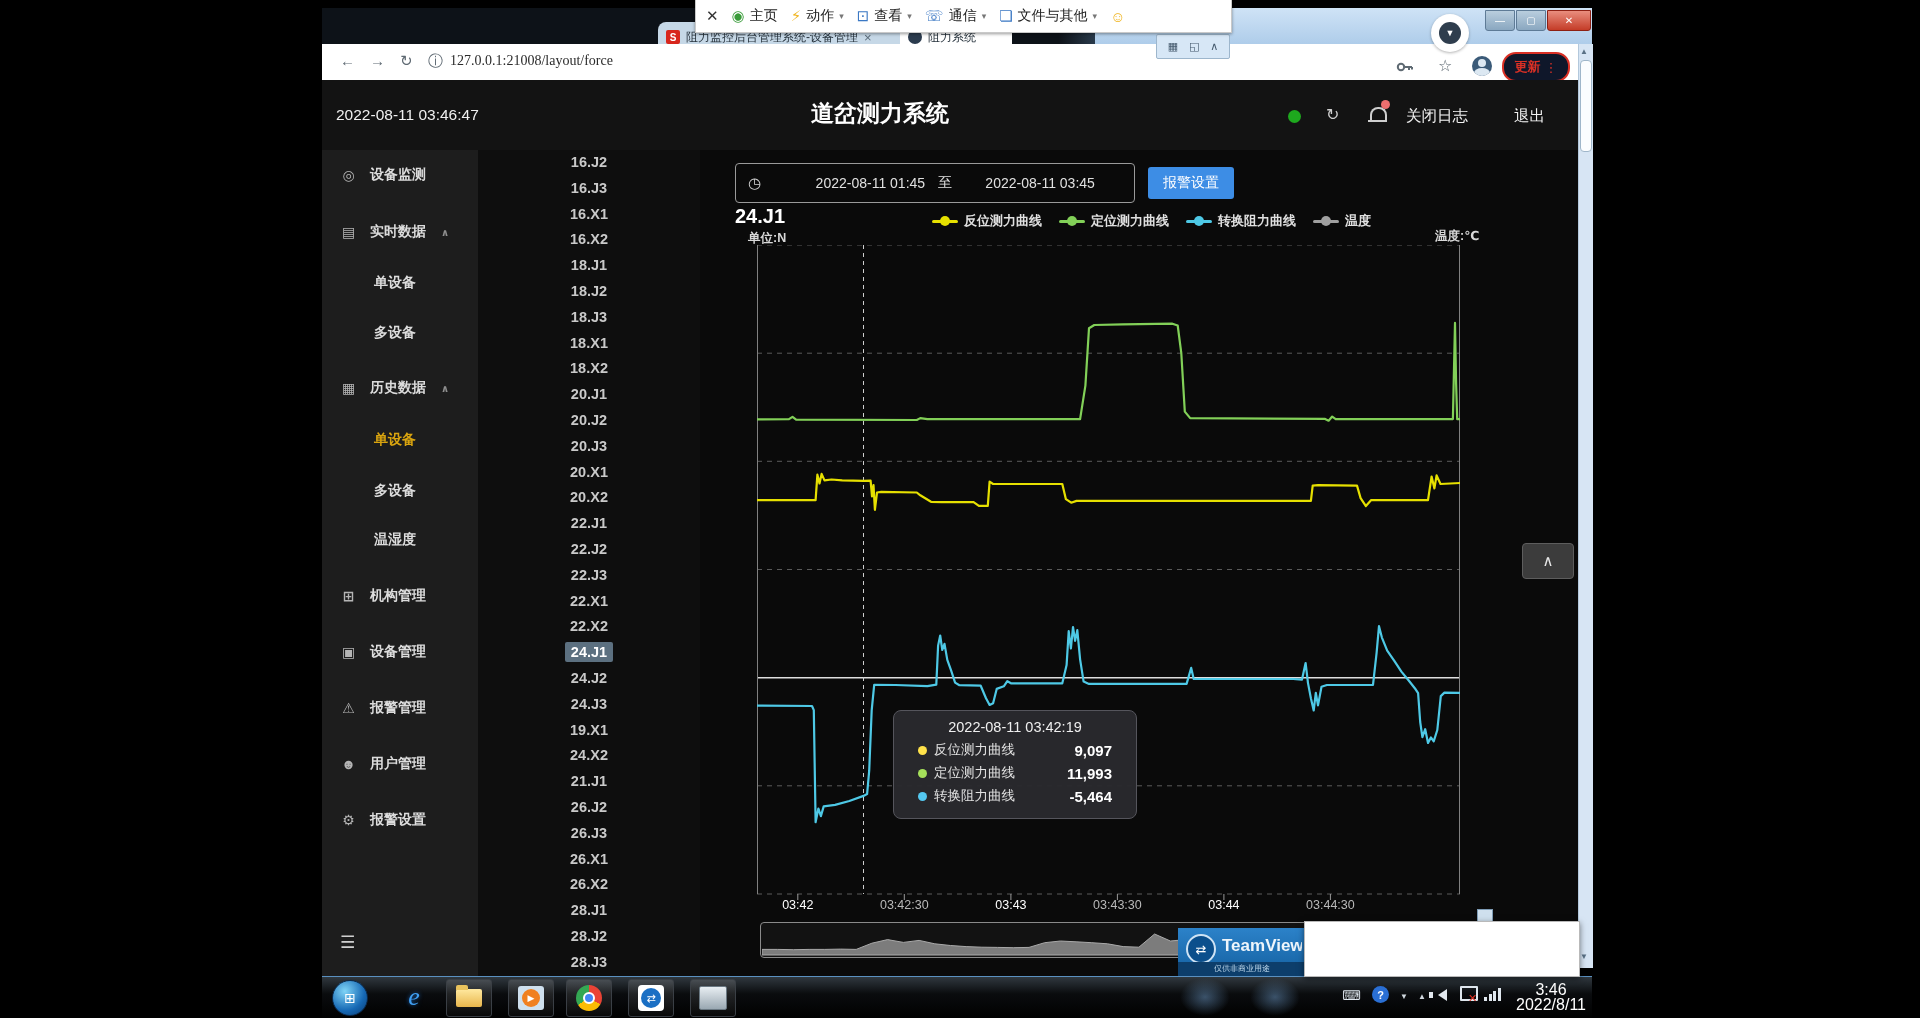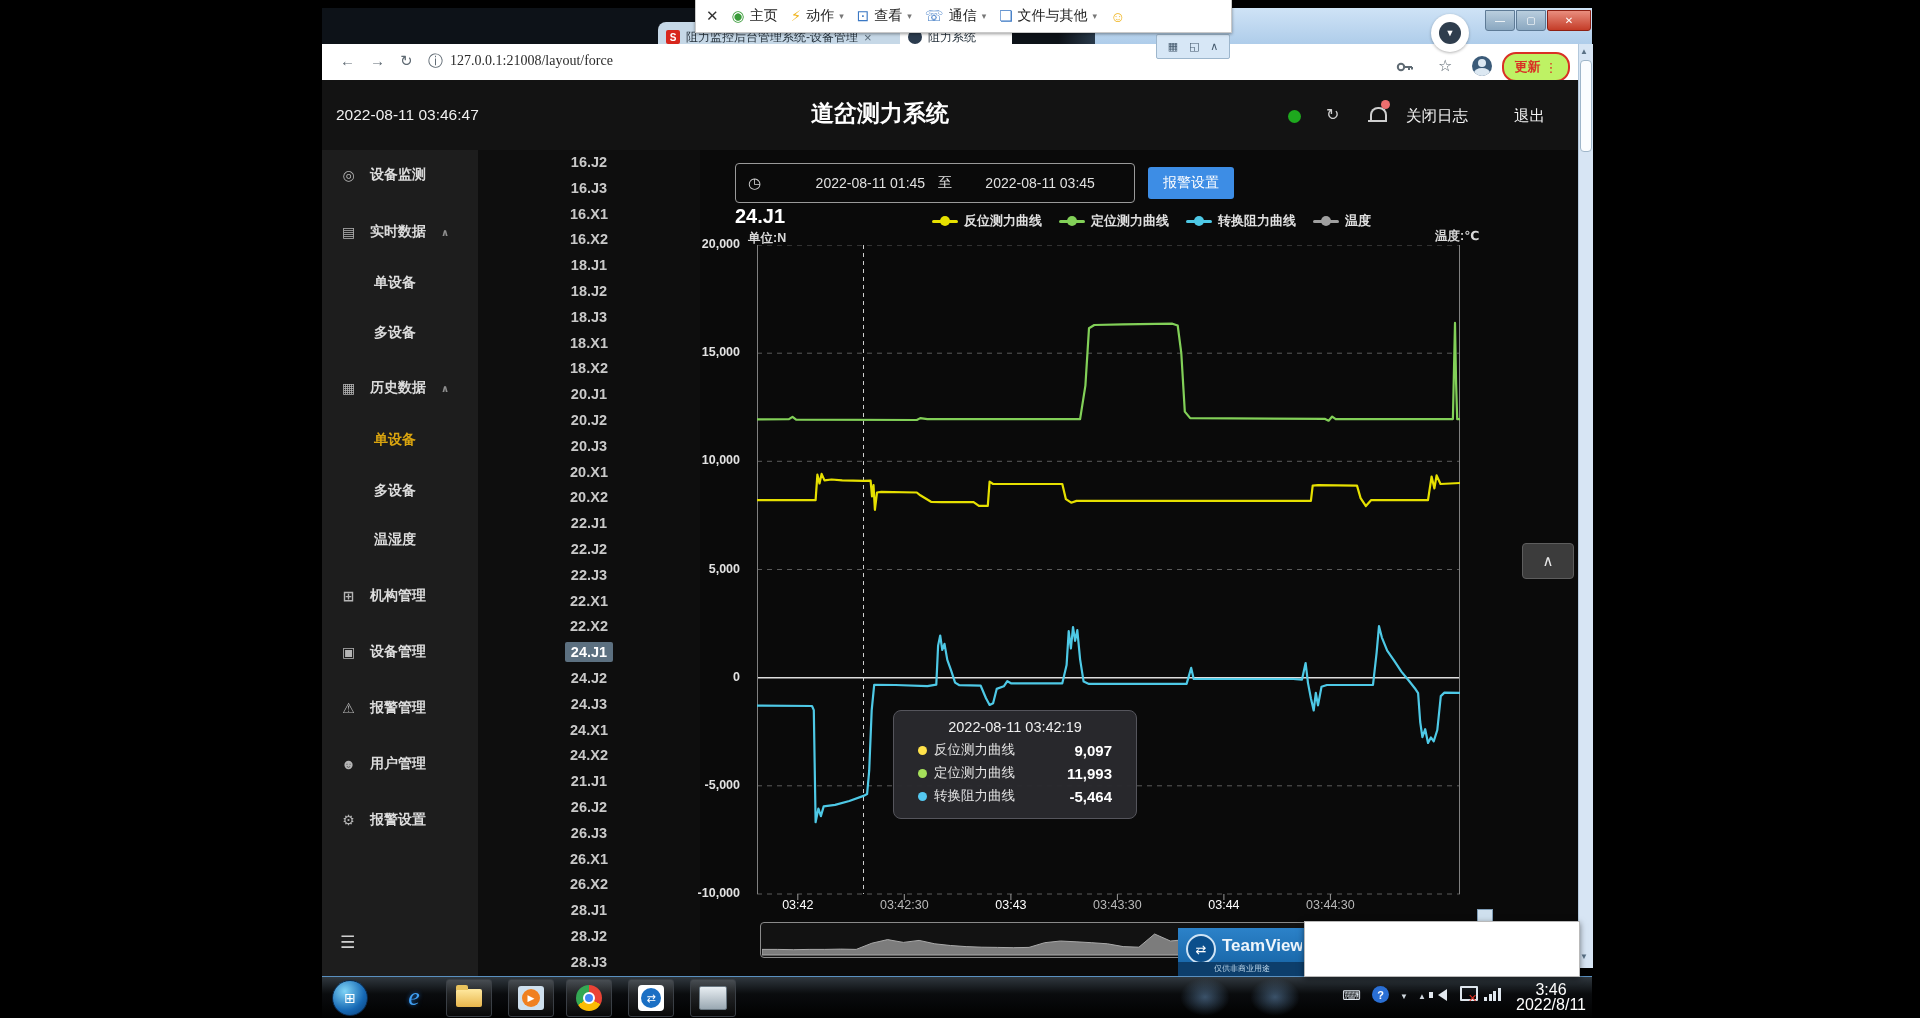--- a/index.html
+++ b/index.html
@@ -22,21 +22,21 @@
   #win-close{background:linear-gradient(#e98e7e,#c43c28);border-color:#8d2013;width:42px;}
   #addressbar{left:322px;top:44px;width:1256px;height:36px;background:#ffffff;border-bottom:1px solid #cfcfcf;}
   .nav-ico{top:52px;font-size:15px;color:#5f6a73;}
   #urltext{left:450px;top:53px;font-size:14px;color:#2b2b2b;font-family:Liberation Serif, serif;}
   #bluecap{left:1095px;top:8px;width:497px;height:42px;background:linear-gradient(#cfe3f6,#a9c9e8);}
   #keyicon{left:1396px;top:58px;}
   #staricon{left:1438px;top:56px;font-size:16px;color:#5f6a73;}
   #avatar{left:1472px;top:56px;width:20px;height:20px;border-radius:50%;background:#3a5a78;overflow:hidden;}
   #avatar:before{content:"";position:absolute;left:6px;top:3px;width:8px;height:8px;border-radius:50%;background:#dce8f2;}
   #avatar:after{content:"";position:absolute;left:2px;top:12px;width:16px;height:10px;border-radius:50% 50% 0 0;background:#dce8f2;}
-  #updatepill{left:1502px;top:52px;width:64px;height:26px;border:2px solid #d93025;border-radius:14px;display:flex;align-items:center;justify-content:center;color:#d93025;font-size:13px;font-weight:bold;background:#bef264;}
+  #updatepill{left:1502px;top:52px;width:64px;height:26px;border:2px solid #d93025;border-radius:14px;display:flex;align-items:center;justify-content:center;color:#d93025;font-size:13px;font-weight:bold;background:#0f172a;}
   #updatepill .kebab{margin-left:4px;font-weight:normal;}
   
   #scrollcol{left:1578px;top:44px;width:14px;height:924px;background:#d7e5f4;border-left:1px solid #b3c8dc;}
   #sc-up{left:1580px;top:47px;font-size:8px;color:#5a7186;}
   #sc-dn{left:1580px;top:952px;font-size:8px;color:#5a7186;}
   #sc-thumb{left:1580px;top:60px;width:10px;height:90px;background:#fbfdff;border:1px solid #9fb6ca;border-radius:4px;}
   
   #tvbar{left:695px;top:0;width:537px;height:33px;background:#fff;border:1px solid #c9c9c9;border-top:none;display:flex;align-items:center;padding:0 10px;box-sizing:border-box;gap:13px;box-shadow:0 1px 3px rgba(0,0,0,.4);z-index:40;}
   .tv-item{display:flex;align-items:center;gap:5px;font-size:14px;color:#222;white-space:nowrap;}
   .tv-ico{font-size:15px;}
@@ -315,21 +315,21 @@
       <div class="dev-item" style="top:309.6px"><span class="dev-label">20.X1</span></div>
       <div class="dev-item" style="top:335.4px"><span class="dev-label">20.X2</span></div>
       <div class="dev-item" style="top:361.2px"><span class="dev-label">22.J1</span></div>
       <div class="dev-item" style="top:387.0px"><span class="dev-label">22.J2</span></div>
       <div class="dev-item" style="top:412.8px"><span class="dev-label">22.J3</span></div>
       <div class="dev-item" style="top:438.6px"><span class="dev-label">22.X1</span></div>
       <div class="dev-item" style="top:464.4px"><span class="dev-label">22.X2</span></div>
       <div class="dev-item" style="top:490.2px"><span class="dev-label sel">24.J1</span></div>
       <div class="dev-item" style="top:516.0px"><span class="dev-label">24.J2</span></div>
       <div class="dev-item" style="top:541.8px"><span class="dev-label">24.J3</span></div>
-      <div class="dev-item" style="top:567.6px"><span class="dev-label">24.X1</span></div>
+      <div class="dev-item" style="top:567.6px"><span class="dev-label">19.X1</span></div>
       <div class="dev-item" style="top:593.4px"><span class="dev-label">24.X2</span></div>
       <div class="dev-item" style="top:619.2px"><span class="dev-label">21.J1</span></div>
       <div class="dev-item" style="top:645.0px"><span class="dev-label">26.J2</span></div>
       <div class="dev-item" style="top:670.8px"><span class="dev-label">26.J3</span></div>
       <div class="dev-item" style="top:696.6px"><span class="dev-label">26.X1</span></div>
       <div class="dev-item" style="top:722.4px"><span class="dev-label">26.X2</span></div>
       <div class="dev-item" style="top:748.2px"><span class="dev-label">28.J1</span></div>
       <div class="dev-item" style="top:774.0px"><span class="dev-label">28.J2</span></div>
       <div class="dev-item" style="top:799.8px"><span class="dev-label">28.J3</span></div>
     </div>
@@ -385,29 +385,20 @@
       <line x1="147.3" y1="649" x2="147.3" y2="655" stroke="#999" stroke-width="1"></line>
       <line x1="253.9" y1="649" x2="253.9" y2="655" stroke="#999" stroke-width="1"></line>
       <line x1="360.4" y1="649" x2="360.4" y2="655" stroke="#999" stroke-width="1"></line>
       <line x1="466.9" y1="649" x2="466.9" y2="655" stroke="#999" stroke-width="1"></line>
       <line x1="573.4" y1="649" x2="573.4" y2="655" stroke="#999" stroke-width="1"></line>
       <line x1="106.5" y1="0" x2="106.5" y2="649" stroke="#cfcfcf" stroke-width="1" stroke-dasharray="4 4"></line>
       <polyline points="0.0,255.1 58.6,255.1 60.4,229.7 62.5,238.4 64.6,228.9 67.5,235.4 74.6,234.5 85.2,235.4 106.5,235.9 113.6,235.6 115.0,251.4 116.5,240.1 117.9,264.8 120.0,247.5 124.3,246.8 159.8,247.5 163.3,250.3 174.0,256.8 184.6,257.2 216.6,257.2 221.9,260.9 230.8,260.9 232.6,236.7 236.1,239.0 305.3,239.0 308.9,254.2 314.2,257.7 319.5,255.9 553.9,255.9 555.7,240.6 561.0,240.1 600.0,240.6 603.6,253.1 608.9,261.1 614.2,255.1 671.0,255.1 674.6,231.5 677.4,243.4 679.6,230.4 683.5,239.0 703.0,238.0" fill="none" stroke="#e6e000" stroke-width="2.2" stroke-linejoin="round" stroke-linecap="round"></polyline>
       <polyline points="0.0,174.4 32.0,174.1 35.5,171.8 39.1,174.6 159.8,175.0 163.3,173.1 170.4,174.1 323.1,174.1 328.4,140.6 332.0,83.3 337.3,80.0 365.7,79.4 415.4,78.7 420.7,80.5 424.3,108.2 427.8,166.6 433.2,173.1 568.1,173.9 571.6,175.7 575.2,171.6 578.7,174.1 695.9,174.1 698.0,77.9 699.1,138.5 700.2,174.1 703.0,174.1" fill="none" stroke="#82d058" stroke-width="2.2" stroke-linejoin="round" stroke-linecap="round"></polyline>
       <polyline points="0.0,460.6 55.0,461.0 56.8,465.1 58.6,577.2 61.4,563.5 63.9,571.1 66.7,561.4 78.1,559.9 92.3,556.0 106.5,550.9 110.1,549.1 112.2,525.7 114.7,465.1 117.2,439.8 138.5,440.0 170.4,441.1 179.3,439.6 181.1,400.6 183.2,390.5 185.3,405.0 187.5,398.9 190.3,414.9 193.9,424.9 198.1,437.6 202.4,440.2 223.7,440.7 229.0,453.2 232.6,459.9 236.1,458.2 239.7,443.9 246.8,441.3 250.3,436.1 253.9,438.3 305.3,438.3 309.6,420.1 311.7,386.2 313.9,403.5 316.0,382.0 318.1,395.9 320.3,385.1 323.1,414.3 326.6,436.6 332.0,438.9 429.6,438.9 434.2,422.9 436.7,434.0 536.1,434.0 545.0,434.6 548.6,418.0 551.0,438.1 553.9,453.2 556.7,465.5 558.8,447.8 561.0,460.4 564.5,441.8 569.9,440.0 616.0,439.8 619.6,407.8 622.0,381.2 624.9,392.6 630.2,405.6 637.3,415.8 644.4,426.6 651.5,435.3 658.6,444.3 661.1,448.2 663.2,477.0 665.4,492.2 668.2,484.2 671.0,498.0 673.9,492.4 676.7,496.3 680.3,485.0 683.8,451.1 687.4,447.6 703.0,447.8" fill="none" stroke="#4ec9e6" stroke-width="2.2" stroke-linejoin="round" stroke-linecap="round"></polyline>
     </svg>
-  <div id="ylabels" class="abs">
-      <div class="ylab" style="top:-8.0px">20,000</div>
-      <div class="ylab" style="top:100.2px">15,000</div>
-      <div class="ylab" style="top:208.3px">10,000</div>
-      <div class="ylab" style="top:316.5px">5,000</div>
-      <div class="ylab" style="top:424.7px">0</div>
-      <div class="ylab" style="top:532.8px">-5,000</div>
-      <div class="ylab" style="top:641.0px">-10,000</div>
-    </div>
   <div id="xlabels" class="abs">
       <div class="xlab bold" style="left:40.8px">03:42</div>
       <div class="xlab" style="left:147.3px">03:42:30</div>
       <div class="xlab bold" style="left:253.9px">03:43</div>
       <div class="xlab" style="left:360.4px">03:43:30</div>
       <div class="xlab bold" style="left:466.9px">03:44</div>
       <div class="xlab" style="left:573.4px">03:44:30</div>
     </div>
   <div id="navbox" class="abs"></div>
   <svg id="navsvg" class="abs" width="801" height="32" viewBox="0 0 801 32">

